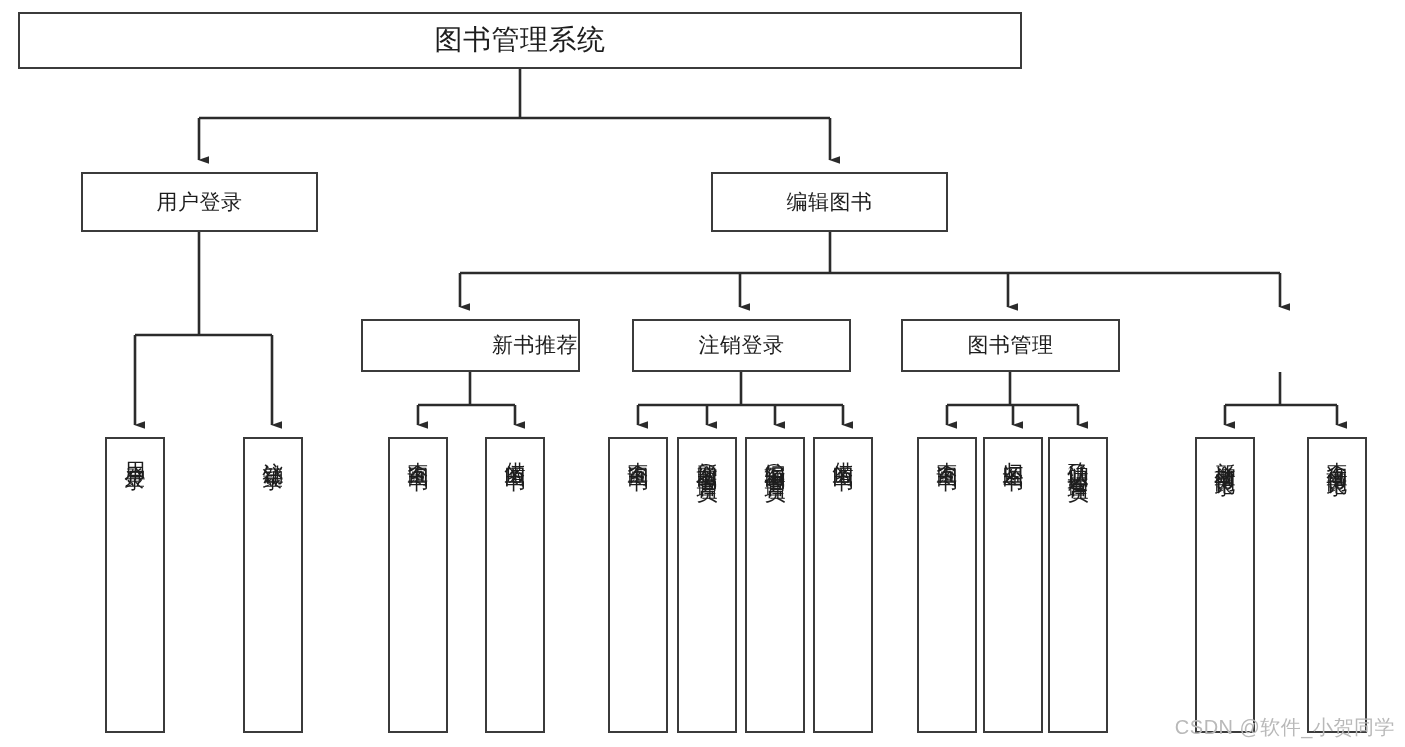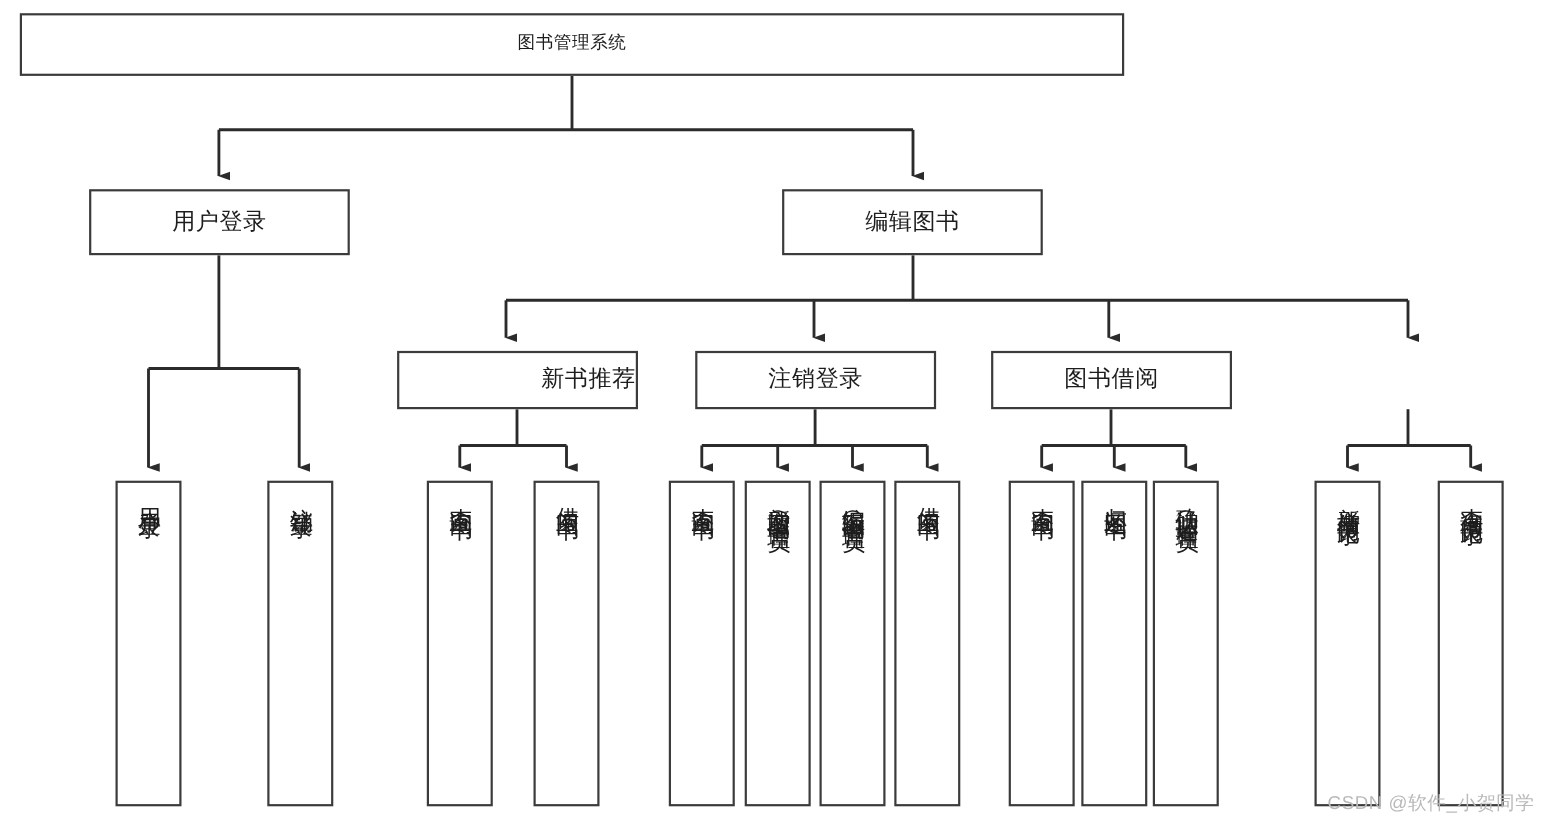--- a/index.html
+++ b/index.html
@@ -48,27 +48,27 @@
     text-orientation: upright;
     letter-spacing: 3px;
     font-size: 21px;
     white-space: nowrap;
   }
   .node-box.vertical {
     align-items: flex-start;
     justify-content: center;
     padding-top: 6px;
   }
-  .node-box.root .node-label { font-size: 16px; }
+  .node-box.root .node-label { font-size: 28px; }
   .node-box.level2 .node-label { font-size: 21px; }
   #watermark {
     position: absolute;
     right: 10px;
     bottom: 6px;
-    font-size: 17px;
+    font-size: 20px;
     color: #b9b9b9;
     letter-spacing: 0.5px;
     white-space: nowrap;
     pointer-events: none;
     font-family: "Liberation Sans", "DejaVu Sans", sans-serif;
   }
 </style>
 </head>
 <body>
 
@@ -143,21 +143,21 @@
 
   <div class="node-box level2" style="left:361px; top:319px; width:219px; height:53px;justify-content:flex-end;">
     <span class="node-label">新书推荐</span>
   </div>
 
   <div class="node-box level2" style="left:632px; top:319px; width:219px; height:53px;">
     <span class="node-label">注销登录</span>
   </div>
 
   <div class="node-box level2" style="left:901px; top:319px; width:219px; height:53px;">
-    <span class="node-label">图书借阅</span>
+    <span class="node-label">图书管理</span>
   </div>
 
 
   <div class="node-box vertical" style="left:105px; top:437px; width:60px; height:296px;">
     <span class="node-label">用户登录</span>
   </div>
 
   <div class="node-box vertical" style="left:243px; top:437px; width:60px; height:296px;">
     <span class="node-label">注销登录</span>
   </div>

